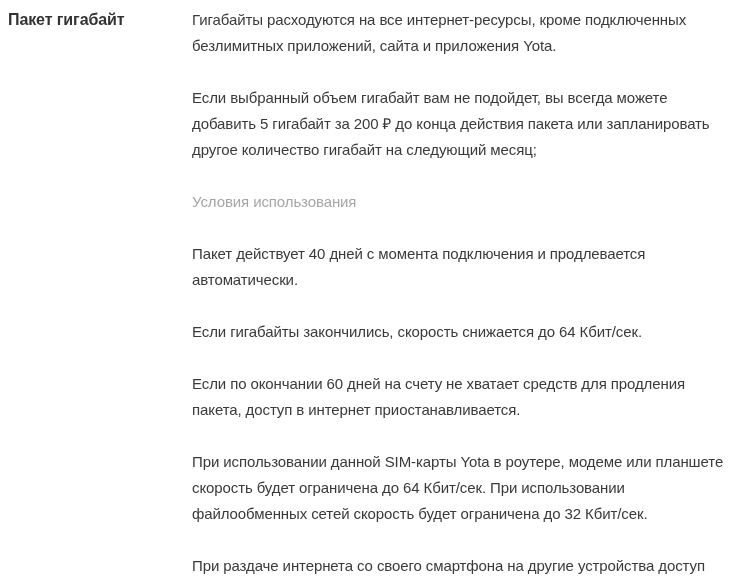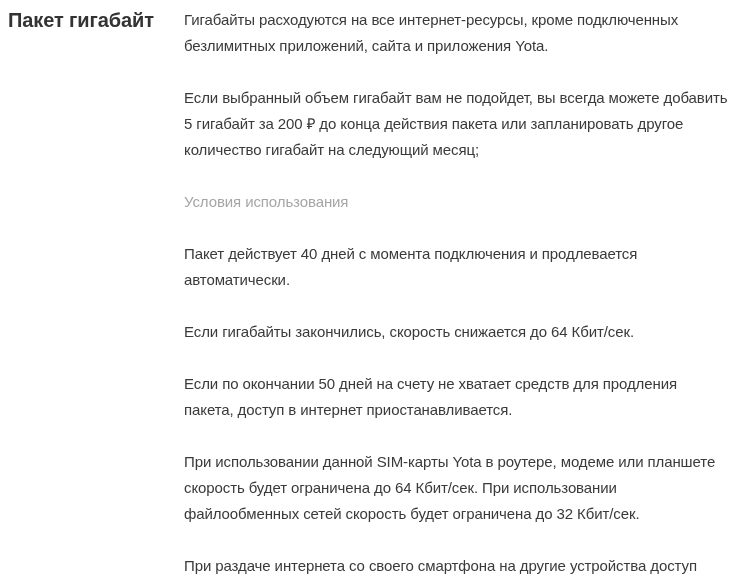--- a/index.html
+++ b/index.html
@@ -22,36 +22,36 @@
     padding: 7px 14px 0 8px;
     box-sizing: border-box;
   }
   .label-col {
     width: 172px;
     flex-shrink: 0;
     box-sizing: border-box;
   }
   .section-title {
     margin: 0;
-    font-size: 20px;
+    font-size: 16px;
     font-weight: bold;
     line-height: 26px;
     color: #333333;
     letter-spacing: -0.1px;
   }
   .content-col {
     flex: 1;
     max-width: 548px;
     color: #3a3a3a;
     font-size: 15px;
     line-height: 26px;
     letter-spacing: -0.1px;
   }
   .content-col p {
-    margin: 0 0 26px 4px;
+    margin: 0 0 26px 12px;
   }
   .content-col p:last-child {
     margin-bottom: 0;
   }
   .subheading {
     color: #a6a6a6;
   }
 </style>
 </head>
 <body>
@@ -67,21 +67,21 @@
       <p>Гигабайты расходуются на все интернет-ресурсы, кроме подключенных безлимитных приложений, сайта и приложения Yota.</p>
 
       <p>Если выбранный объем гигабайт вам не подойдет, вы всегда можете добавить 5 гигабайт за 200 ₽ до конца действия пакета или запланировать другое количество гигабайт на следующий месяц;</p>
 
       <p class="subheading">Условия использования</p>
 
       <p>Пакет действует 40 дней с момента подключения и продлевается автоматически.</p>
 
       <p>Если гигабайты закончились, скорость снижается до 64 Кбит/сек.</p>
 
-      <p>Если по окончании 50 дней на счету не хватает средств для продления пакета, доступ в интернет приостанавливается.</p>
+      <p>Если по окончании 60 дней на счету не хватает средств для продления пакета, доступ в интернет приостанавливается.</p>
 
       <p>При использовании данной SIM-карты Yota в роутере, модеме или планшете скорость будет ограничена до 64 Кбит/сек. При использовании файлообменных сетей скорость будет ограничена до 32 Кбит/сек.</p>
 
       <p>При раздаче интернета со своего смартфона на другие устройства доступ к&nbsp;выбранным мобильным приложениям остается безлимитным, а остальной трафик расходуется из гигабайт.</p>
     </div>
 
   </div>
 </div>
 
 </body></html>

